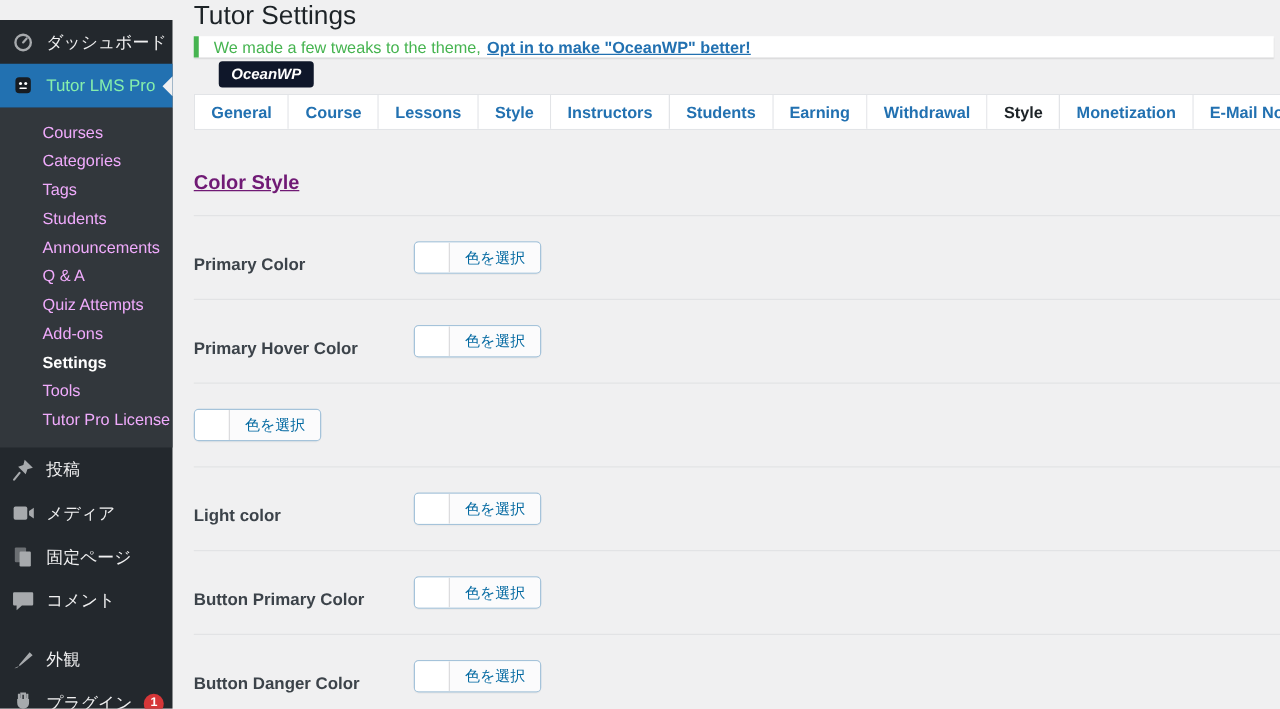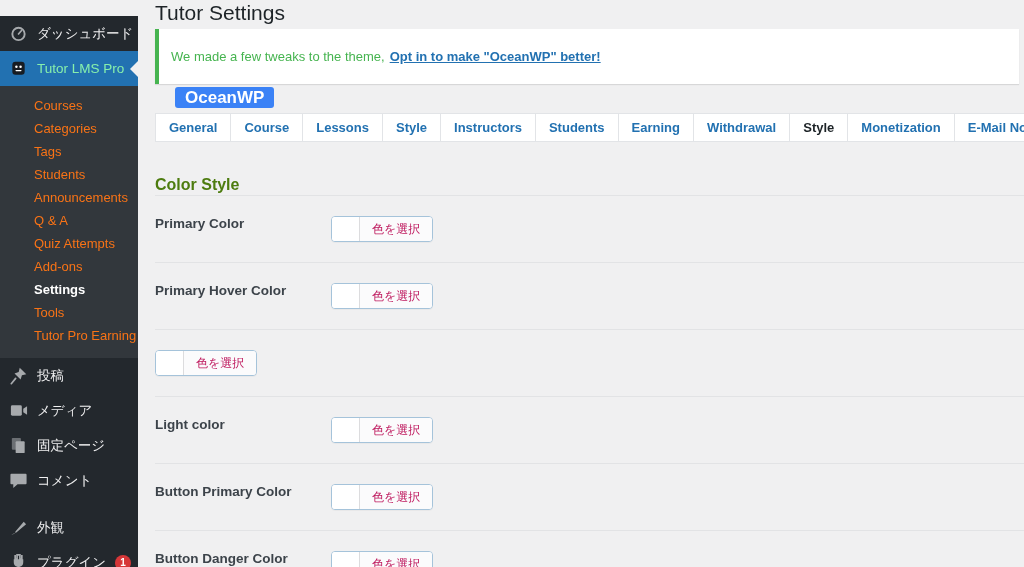--- a/index.html
+++ b/index.html
@@ -38,75 +38,75 @@
     background: var(--badge-red, #d63638); color: #fff;
     border-radius: 50%; font-size: 10px; font-weight: bold; line-height: 1;
   }
   .mbadge:empty { display: none; }
   .submenu {
     background: var(--submenu-bg, #32373c);
     padding: 8px 0 11px;
   }
   .submenu-item {
     padding: 5px 8px 5px 34px;
-    color: #f97316; font-size: 13px; line-height: 13px; cursor: pointer;
+    color: #f0abfc; font-size: 13px; line-height: 13px; cursor: pointer;
     white-space: nowrap;
   }
   .submenu-item.active { color: #fff; font-weight: bold; }
 
   
   .content { position: absolute; left: 138px; top: 0; right: 0; bottom: 0; padding-left: 17px; }
   .page-title { font-size: 21px; font-weight: 400; color: #1d2327; line-height: 26px; }
 
   .notice {
     margin: 3px 5px 0 0; background: #fff;
     border-left: 4px solid var(--notice-green, #46b450);
     box-shadow: 0 1px 1px rgba(0,0,0,.10);
-    padding: 19px 12px; font-size: 13px; line-height: 17px;
+    padding: 0 12px; font-size: 13px; line-height: 17px;
     display: flex; align-items: center; gap: 5px; white-space: nowrap;
   }
   .notice .msg { color: var(--notice-green, #46b450); }
   .notice a { color: var(--accent, #2271b1); font-weight: 600; text-decoration: underline; cursor: pointer; }
 
   .theme-badge {
     display: inline-block; margin: 3px 0 0 20px;
-    background: #3b82f6; color: #fff; font-size: 17px; font-weight: bold;
-    padding: 4px 10px; border-radius: 3px; line-height: 13px;
+    background: #0f172a; color: #fff; font-size: 12px; font-weight: bold;
+    padding: 4px 10px; border-radius: 3px; line-height: 13px; font-style: italic;
   }
 
   .tabs { display: inline-flex; margin-top: 5px; background: #fff; border: 1px solid #e2e4e7; }
   .tab {
     padding: 6px 13px; font-size: 13px; font-weight: 600;
     color: var(--accent, #2271b1); background: #fff; border: none;
     border-right: 1px solid #e2e4e7; cursor: pointer;
     font-family: "Liberation Sans", sans-serif; line-height: 15px; white-space: nowrap;
   }
   .tab:last-child { border-right: none; }
   .tab.active { color: #1d2327; }
 
   .section { margin-top: 33px; }
   .section-heading {
-    font-size: 16px; font-weight: bold; color: #4d7c0f;
-    border-bottom: 1px solid #e2e3e5; line-height: 20px;
+    font-size: 16px; font-weight: bold; color: #701a75;
+    padding-bottom: 15px; border-bottom: 1px solid #e2e3e5; line-height: 20px; text-decoration: underline;
   }
   .srow {
-    display: flex; align-items: flex-start;
+    display: flex; align-items: flex-end;
     padding: 20px 0; border-bottom: 1px solid #e2e3e5;
   }
   .srow-label { flex: 0 0 176px; font-size: 13.5px; font-weight: bold; color: #3c434a; }
   .color-picker {
     display: inline-flex; align-items: stretch; height: 26px;
     border: 1px solid #a5c3da; border-radius: 4px; background: #fff;
     overflow: hidden; cursor: pointer; padding: 0;
     box-shadow: 0 1px 0 rgba(0,0,0,.03);
   }
   .swatch { width: 28px; background: #fff; border-right: 1px solid #dcdcde; }
   .picker-text {
     display: flex; align-items: center; padding: 0 12px;
-    font-size: 12px; color: #be185d; background: #fbfbfc;
+    font-size: 12px; color: #0369a1; background: #fbfbfc;
     font-family: "Liberation Sans", sans-serif;
   }
 </style>
 </head>
 <body>
 
 <aside class="sidebar">
   <nav>
 
       <div class="menu-item">
@@ -169,21 +169,21 @@
 
       <div class="submenu-item active">
         <span>Settings</span>
       </div>
 
       <div class="submenu-item">
         <span>Tools</span>
       </div>
 
       <div class="submenu-item">
-        <span>Tutor Pro Earning</span>
+        <span>Tutor Pro License</span>
       </div>
     </nav>
   <nav>
 
       <div class="menu-item">
         <span class="micon">
           <svg viewBox="0 0 20 20">
             <path d="M11.3 1.8l6.9 6.9-4.6 1.1-1.4 4.4-6.4-6.4 4.4-1.4 1.1-4.6z" fill="currentColor"></path>
             <path d="M7 13l-4.6 5.6" stroke="currentColor" stroke-width="1.8" stroke-linecap="round"></path>
           </svg>

